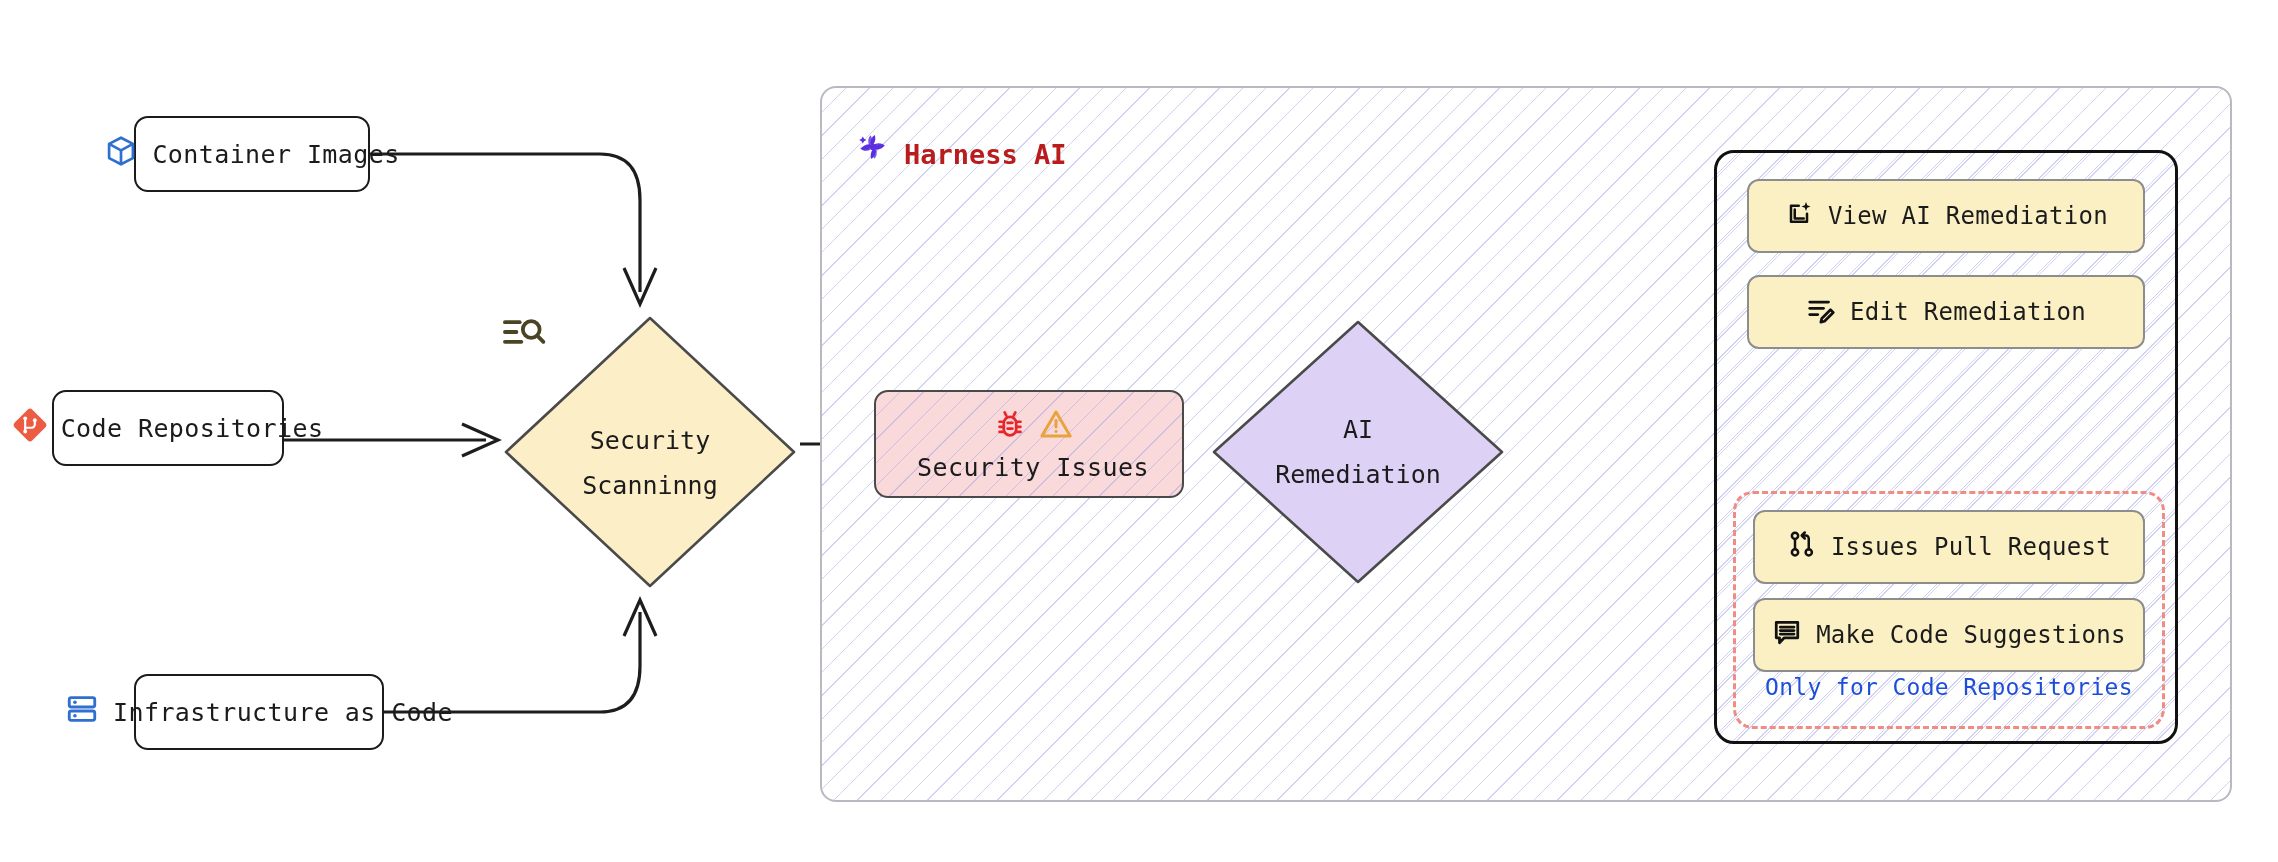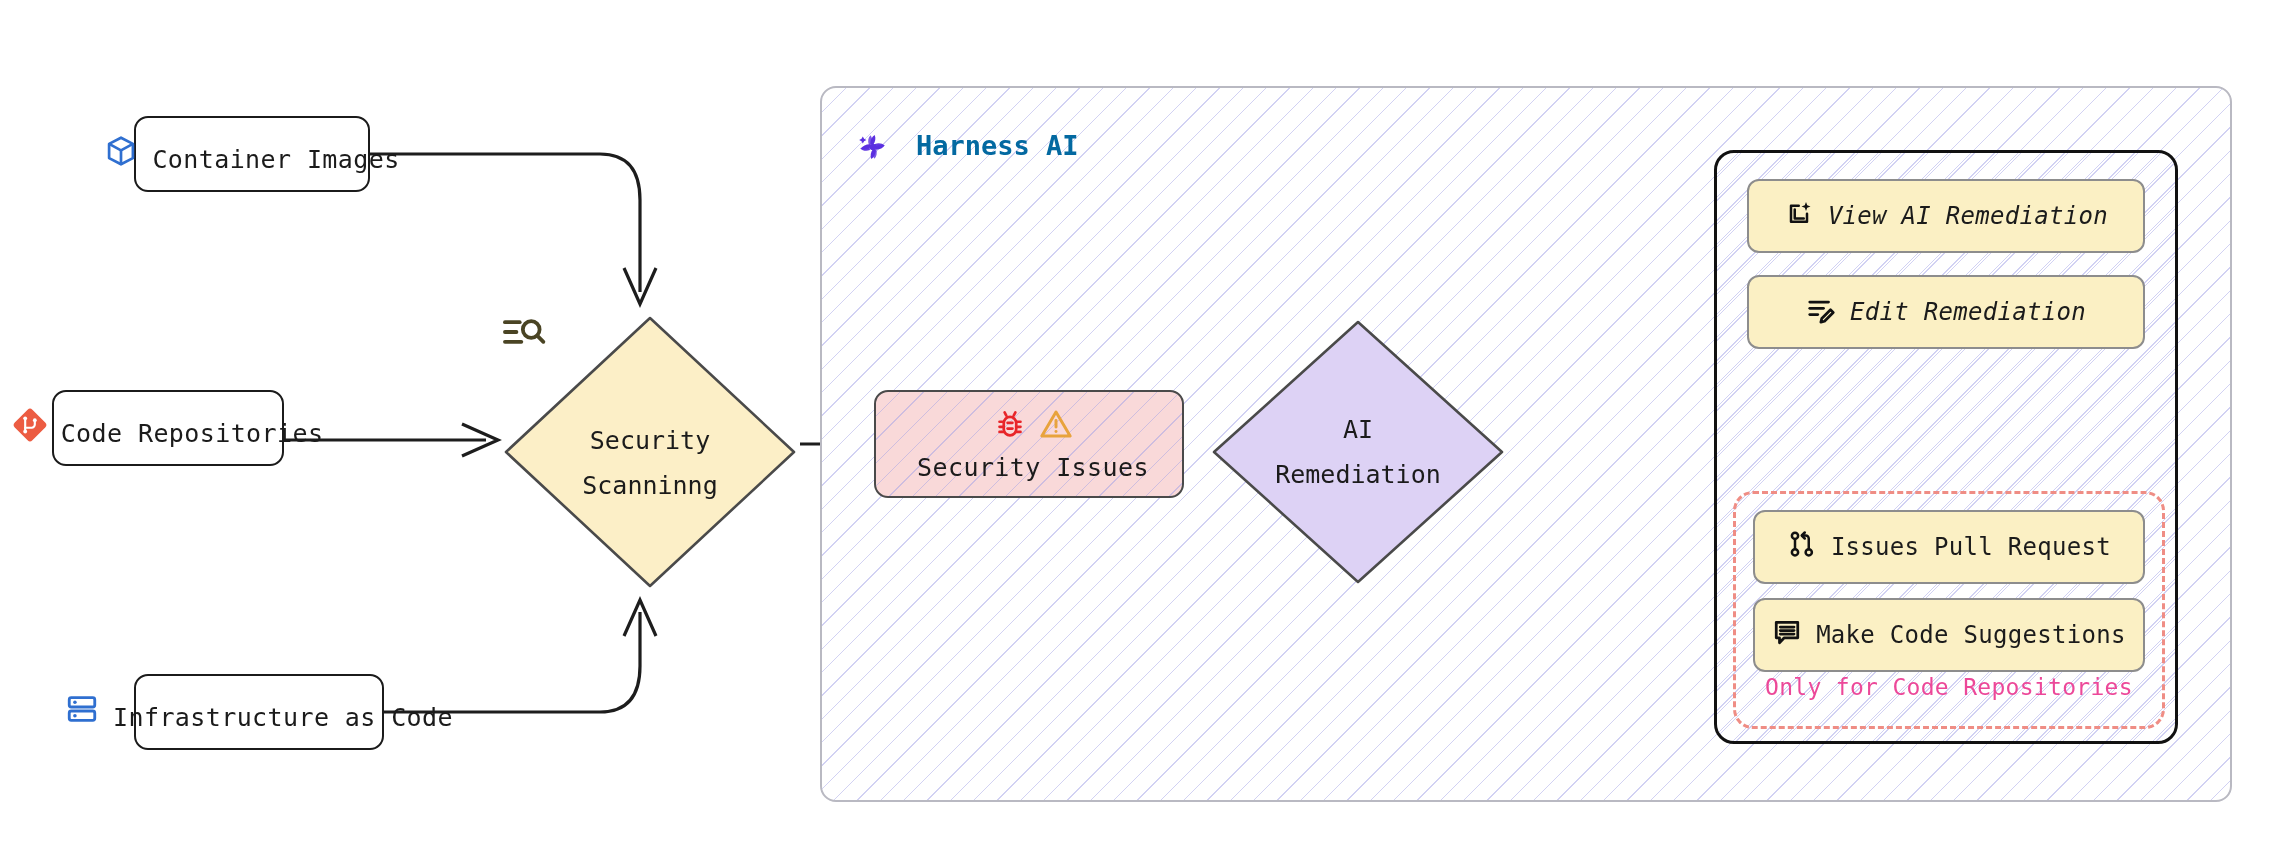--- a/index.html
+++ b/index.html
@@ -10,21 +10,21 @@
   }
   #canvas{position:absolute;left:0;top:0;width:2278px;height:862px;}
 
   
   .node{
     position:absolute;box-sizing:border-box;
     display:flex;align-items:center;justify-content:center;
     border:2.2px solid #1b1b1b;border-radius:14px;background:#ffffff;
     font-size:25px;letter-spacing:.4px;white-space:nowrap;
   }
-  .node .lbl{display:flex;align-items:flex-end;gap:14px;}
+  .node .lbl{display:flex;align-items:center;gap:14px;}
 
   
   #n-container{left:134px;top:116px;width:236px;height:76px;}
   #n-repos{left:52px;top:390px;width:232px;height:76px;}
   #n-iac{left:134px;top:674px;width:250px;height:76px;}
 
   
   #harness{
     position:absolute;left:820px;top:86px;width:1412px;height:716px;
     box-sizing:border-box;border:2px solid #b9b9c2;border-radius:16px;
@@ -34,22 +34,22 @@
     position:absolute;inset:0;
     background-image:repeating-linear-gradient(
         135deg,
         rgba(160,160,230,.48) 0px,
         rgba(160,160,230,.48) 1.1px,
         rgba(255,255,255,0) 1.1px,
         rgba(255,255,255,0) 16.5px);
     pointer-events:none;
   }
   #harness-title{
-    position:absolute;left:34px;top:42px;display:flex;align-items:flex-start;gap:26px;
-    font-size:27px;font-weight:600;color:#0369a1;z-index:4;
+    position:absolute;left:34px;top:42px;display:flex;align-items:flex-end;gap:14px;
+    font-size:27px;font-weight:600;color:#b91c1c;z-index:4;
   }
 
   
   .diamond-wrap{position:absolute;}
   .diamond-wrap svg{position:absolute;left:0;top:0;overflow:visible;}
   .diamond-txt{
     position:absolute;inset:0;display:flex;flex-direction:column;
     align-items:center;justify-content:center;gap:14px;
     font-size:25px;line-height:1.26;text-align:center;pointer-events:none;
   }
@@ -66,37 +66,37 @@
   }
   #n-issues .inner{position:relative;z-index:2;display:flex;flex-direction:column;align-items:center;gap:6px;}
   #n-issues .icons{display:flex;gap:12px;align-items:center;}
 
   
   #actions{
     position:absolute;left:1714px;top:150px;width:464px;height:594px;
     box-sizing:border-box;border:3px solid #111111;border-radius:20px;
     overflow:hidden;
   }
-  #actions-inner{position:absolute;inset:0;padding:26px 30px 16px 30px;box-sizing:border-box;z-index:3;font-style:italic;}
+  #actions-inner{position:absolute;inset:0;padding:26px 30px 16px 30px;box-sizing:border-box;z-index:3;}
   .act{
     position:relative;box-sizing:border-box;height:74px;margin:0 auto 22px auto;width:100%;
     display:flex;align-items:center;justify-content:center;
     background:#fbf0c4;border:2px solid #8d8d8d;border-radius:12px;
     font-size:24px;letter-spacing:.3px;white-space:nowrap;
   }
   .act .lbl{display:flex;align-items:center;gap:14px;}
   #dashed{
     position:absolute;left:16px;top:338px;width:432px;height:238px;
     box-sizing:border-box;border:3px dashed #ef8d85;border-radius:20px;z-index:2;
   }
   #dashed-inner{position:absolute;inset:0;padding:16px 16px 0 16px;box-sizing:border-box;}
   #dashed-inner .act{width:calc(100% - 2px);margin-bottom:14px;}
   #dashed-caption{
     position:absolute;left:0;right:0;bottom:26px;text-align:center;
-    font-size:23px;color:#ec4899;letter-spacing:.3px;
+    font-size:23px;color:#1d4ed8;letter-spacing:.3px;
   }
 
   svg.edge{position:absolute;left:0;top:0;width:2278px;height:862px;pointer-events:none;}
   .ep{fill:none;stroke:#1d1d1d;stroke-width:3.2;}
   .ah{fill:none;stroke:#1d1d1d;stroke-width:3.2;stroke-linecap:butt;}
 </style>
 </head>
 <body>
 
 <div id="canvas">

